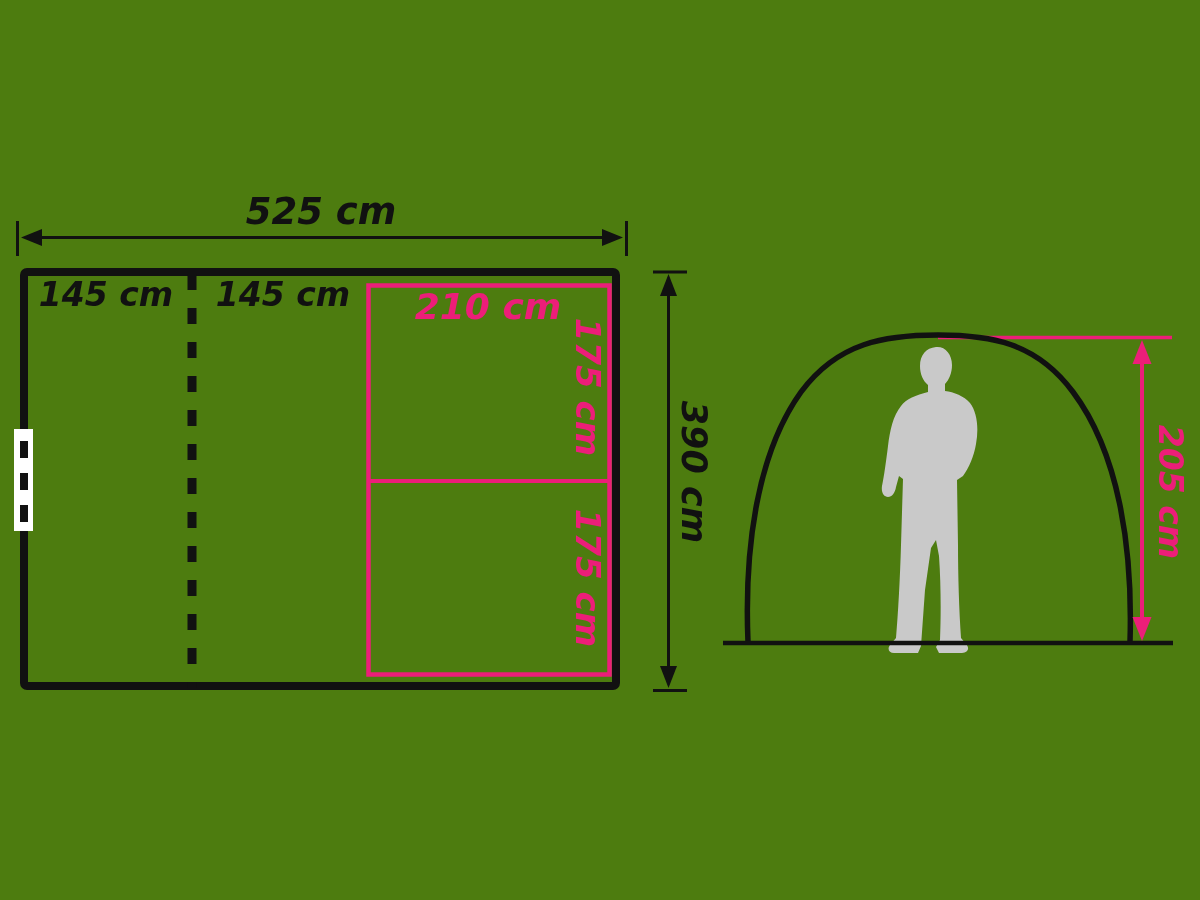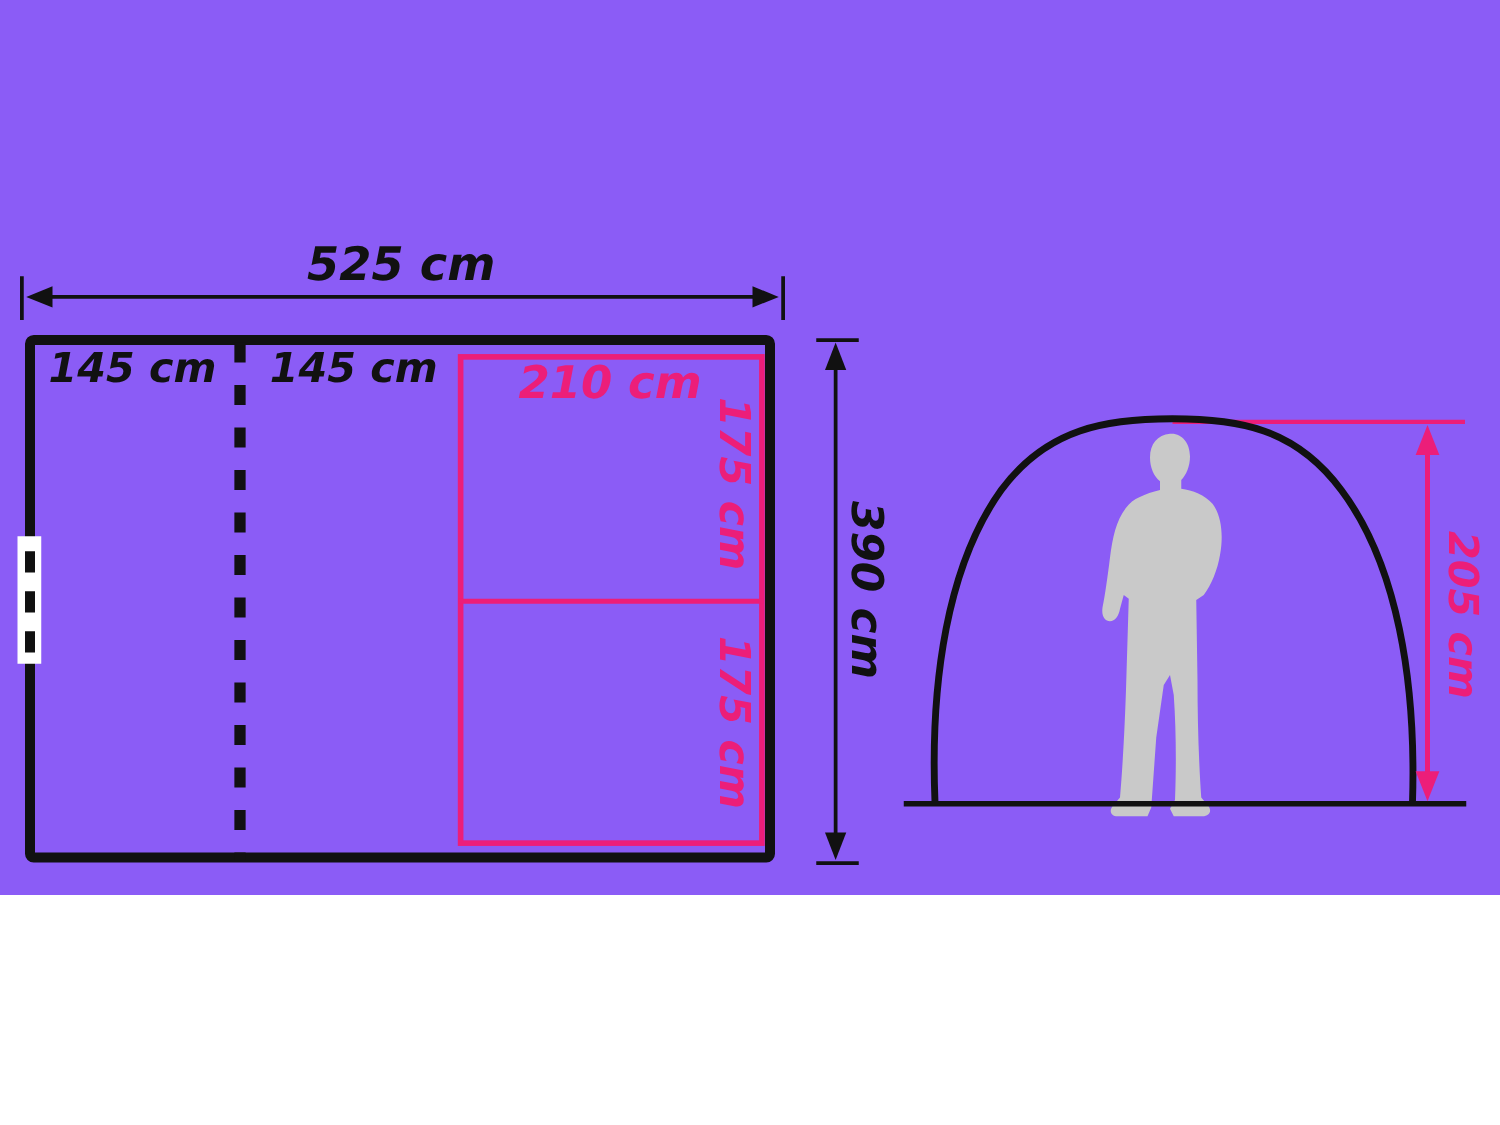--- a/index.html
+++ b/index.html
@@ -6,22 +6,22 @@
     margin: 0;
     padding: 0;
     background: #ffffff;
     width: 1200px;
     height: 900px;
     overflow: hidden;
   }
   .canvas {
     position: relative;
     width: 1200px;
-    height: 716px;
-    background: #8b5cf6;
+    height: 900px;
+    background: #4d7c0f;
   }
   svg { display: block; }
   .dim-text-black {
     font-family: "DejaVu Sans", sans-serif;
     font-weight: bold;
     font-style: italic;
     fill: #111111;
   }
   .dim-text-pink {
     font-family: "DejaVu Sans", sans-serif;

